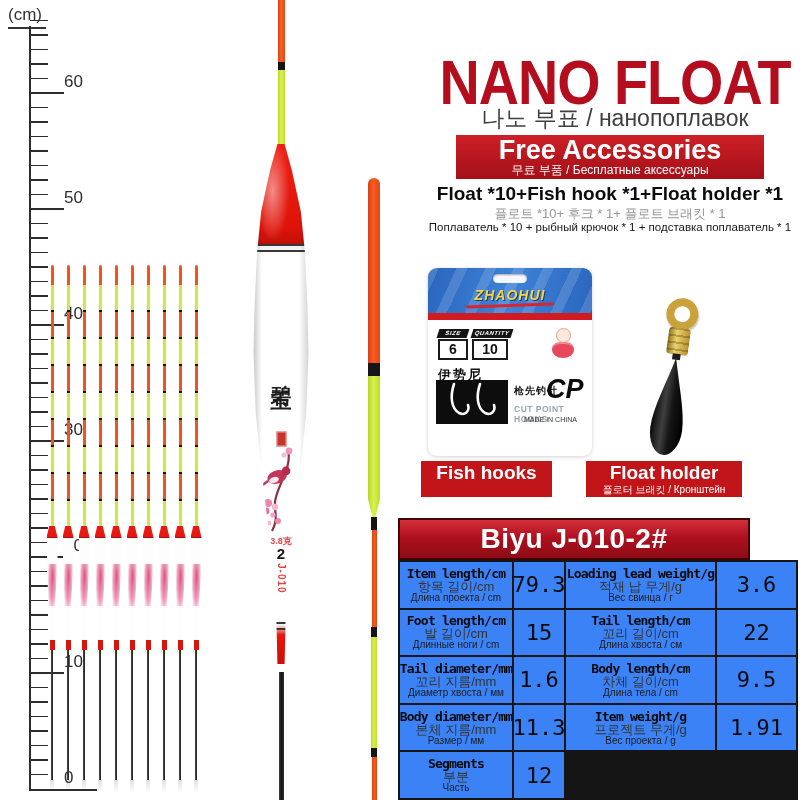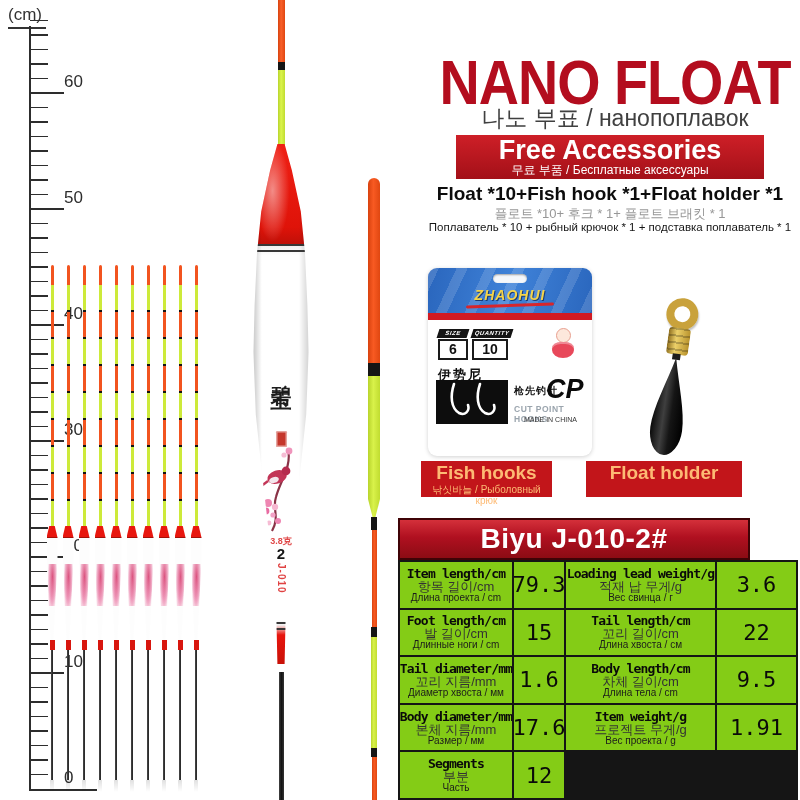--- a/index.html
+++ b/index.html
@@ -102,31 +102,31 @@
   .holder { left:640px; top:298px; width:80px; height:164px; transform:rotate(8deg); transform-origin:50% 20%; }
   .holder > * { position:absolute; }
   .h-ring { left:24px; top:0; width:32px; height:32px; border-radius:50%; border:8px solid #c9a23c;
             box-shadow:inset 1px 1px 1px rgba(255,255,255,.7), 1px 2px 2px rgba(0,0,0,.25); }
   .h-barrel { left:29px; top:30px; width:22px; height:27px; border-radius:4px;
               background:repeating-linear-gradient(180deg, rgba(0,0,0,.22) 0 2px, transparent 2px 7px),
                          linear-gradient(90deg,#8f6f1f,#ecd069 38%,#b8922c); }
   .h-conn { left:36px; top:56px; width:8px; height:6px; background:#1c1c1c; }
 
   
-  .label-banner { background:#c2151a; color:#fdba74; text-align:center; }
+  .label-banner { background:#c2151a; color:#ffffff; text-align:center; }
   .lb-title { font-size:19px; font-weight:bold; line-height:22px; margin-top:1px; }
   .lb-sub { font-size:10px; line-height:11px; }
 
   
   .biyu-banner { left:398px; top:518px; width:352px; height:42px; border:2px solid #3f0306;
       background:linear-gradient(180deg,#d4303a 0%,#b01020 45%,#8c0c14 100%);
       color:#fff; text-align:center; font-size:28px; font-weight:bold; line-height:38px; letter-spacing:.5px; }
   .spec-table { left:398px; top:560px; width:400px; height:240px; background:#151515; border:2px solid #151515;
       display:grid; grid-template-columns:112px 50px 149px 79px; grid-template-rows:repeat(5,1fr); gap:2px; }
-  .cell { background:#84cc16; display:flex; flex-direction:column; align-items:center; justify-content:center; overflow:hidden; }
+  .cell { background:#3b82f6; display:flex; flex-direction:column; align-items:center; justify-content:center; overflow:hidden; }
   .l-en { font-family:"DejaVu Sans Mono", monospace; font-weight:bold; font-size:13px; letter-spacing:-0.8px;
           color:#0a0a0a; line-height:15px; white-space:nowrap; }
   .l-kr { font-size:13px; color:#333; line-height:11px; white-space:nowrap; }
   .l-ru { font-size:10px; color:#1c1c1c; line-height:12px; white-space:nowrap; }
   .v-num { font-family:"DejaVu Sans Mono", monospace; font-size:22px; color:#0a0a0a; }
 </style>
 </head>
 <body>
 
 <div id="canvas">
@@ -415,24 +415,24 @@
           <stop offset="0.6" stop-color="#151515"></stop>
             <stop offset="1" stop-color="#000"></stop>
         </linearGradient>
       </defs>
       <path d="M20 0 C14 26 4 52 4 72 a16 26 0 0 0 32 0 C36 52 26 26 20 0 Z" fill="url(#td)"></path>
     </svg>
   </div>
 
   <div class="abs label-banner" style="left:421px;top:461px;width:131px;height:36px;">
     <div class="lb-title">Fish hooks</div>
-    <div class="lb-sub">낚싯바늘 / Рыболовный крюк</div>
   </div>
   <div class="abs label-banner" style="left:586px;top:461px;width:156px;height:36px;">
     <div class="lb-title">Float holder</div>
+    <div class="lb-sub">플로터 브래킷 / Кронштейн поплавка</div>
   </div>
 
   <div class="abs biyu-banner">Biyu J-010-2#</div>
   <div class="abs spec-table" id="spec-table">
       <div class="cell">
         <span class="l-en">Item length/cm</span>
         <span class="l-kr">항목 길이/cm</span>
         <span class="l-ru">Длина проекта / cm</span>
       </div>
       <div class="cell">
@@ -477,21 +477,21 @@
       </div>
       <div class="cell">
         <span class="v-num">9.5</span>
       </div>
       <div class="cell">
         <span class="l-en">Body diameter/mm</span>
         <span class="l-kr">본체 지름/mm</span>
         <span class="l-ru">Размер / мм</span>
       </div>
       <div class="cell">
-        <span class="v-num">17.6</span>
+        <span class="v-num">11.3</span>
       </div>
       <div class="cell">
         <span class="l-en">Item weight/g</span>
         <span class="l-kr">프로젝트 무게/g</span>
         <span class="l-ru">Вес проекта / g</span>
       </div>
       <div class="cell">
         <span class="v-num">1.91</span>
       </div>
       <div class="cell">

